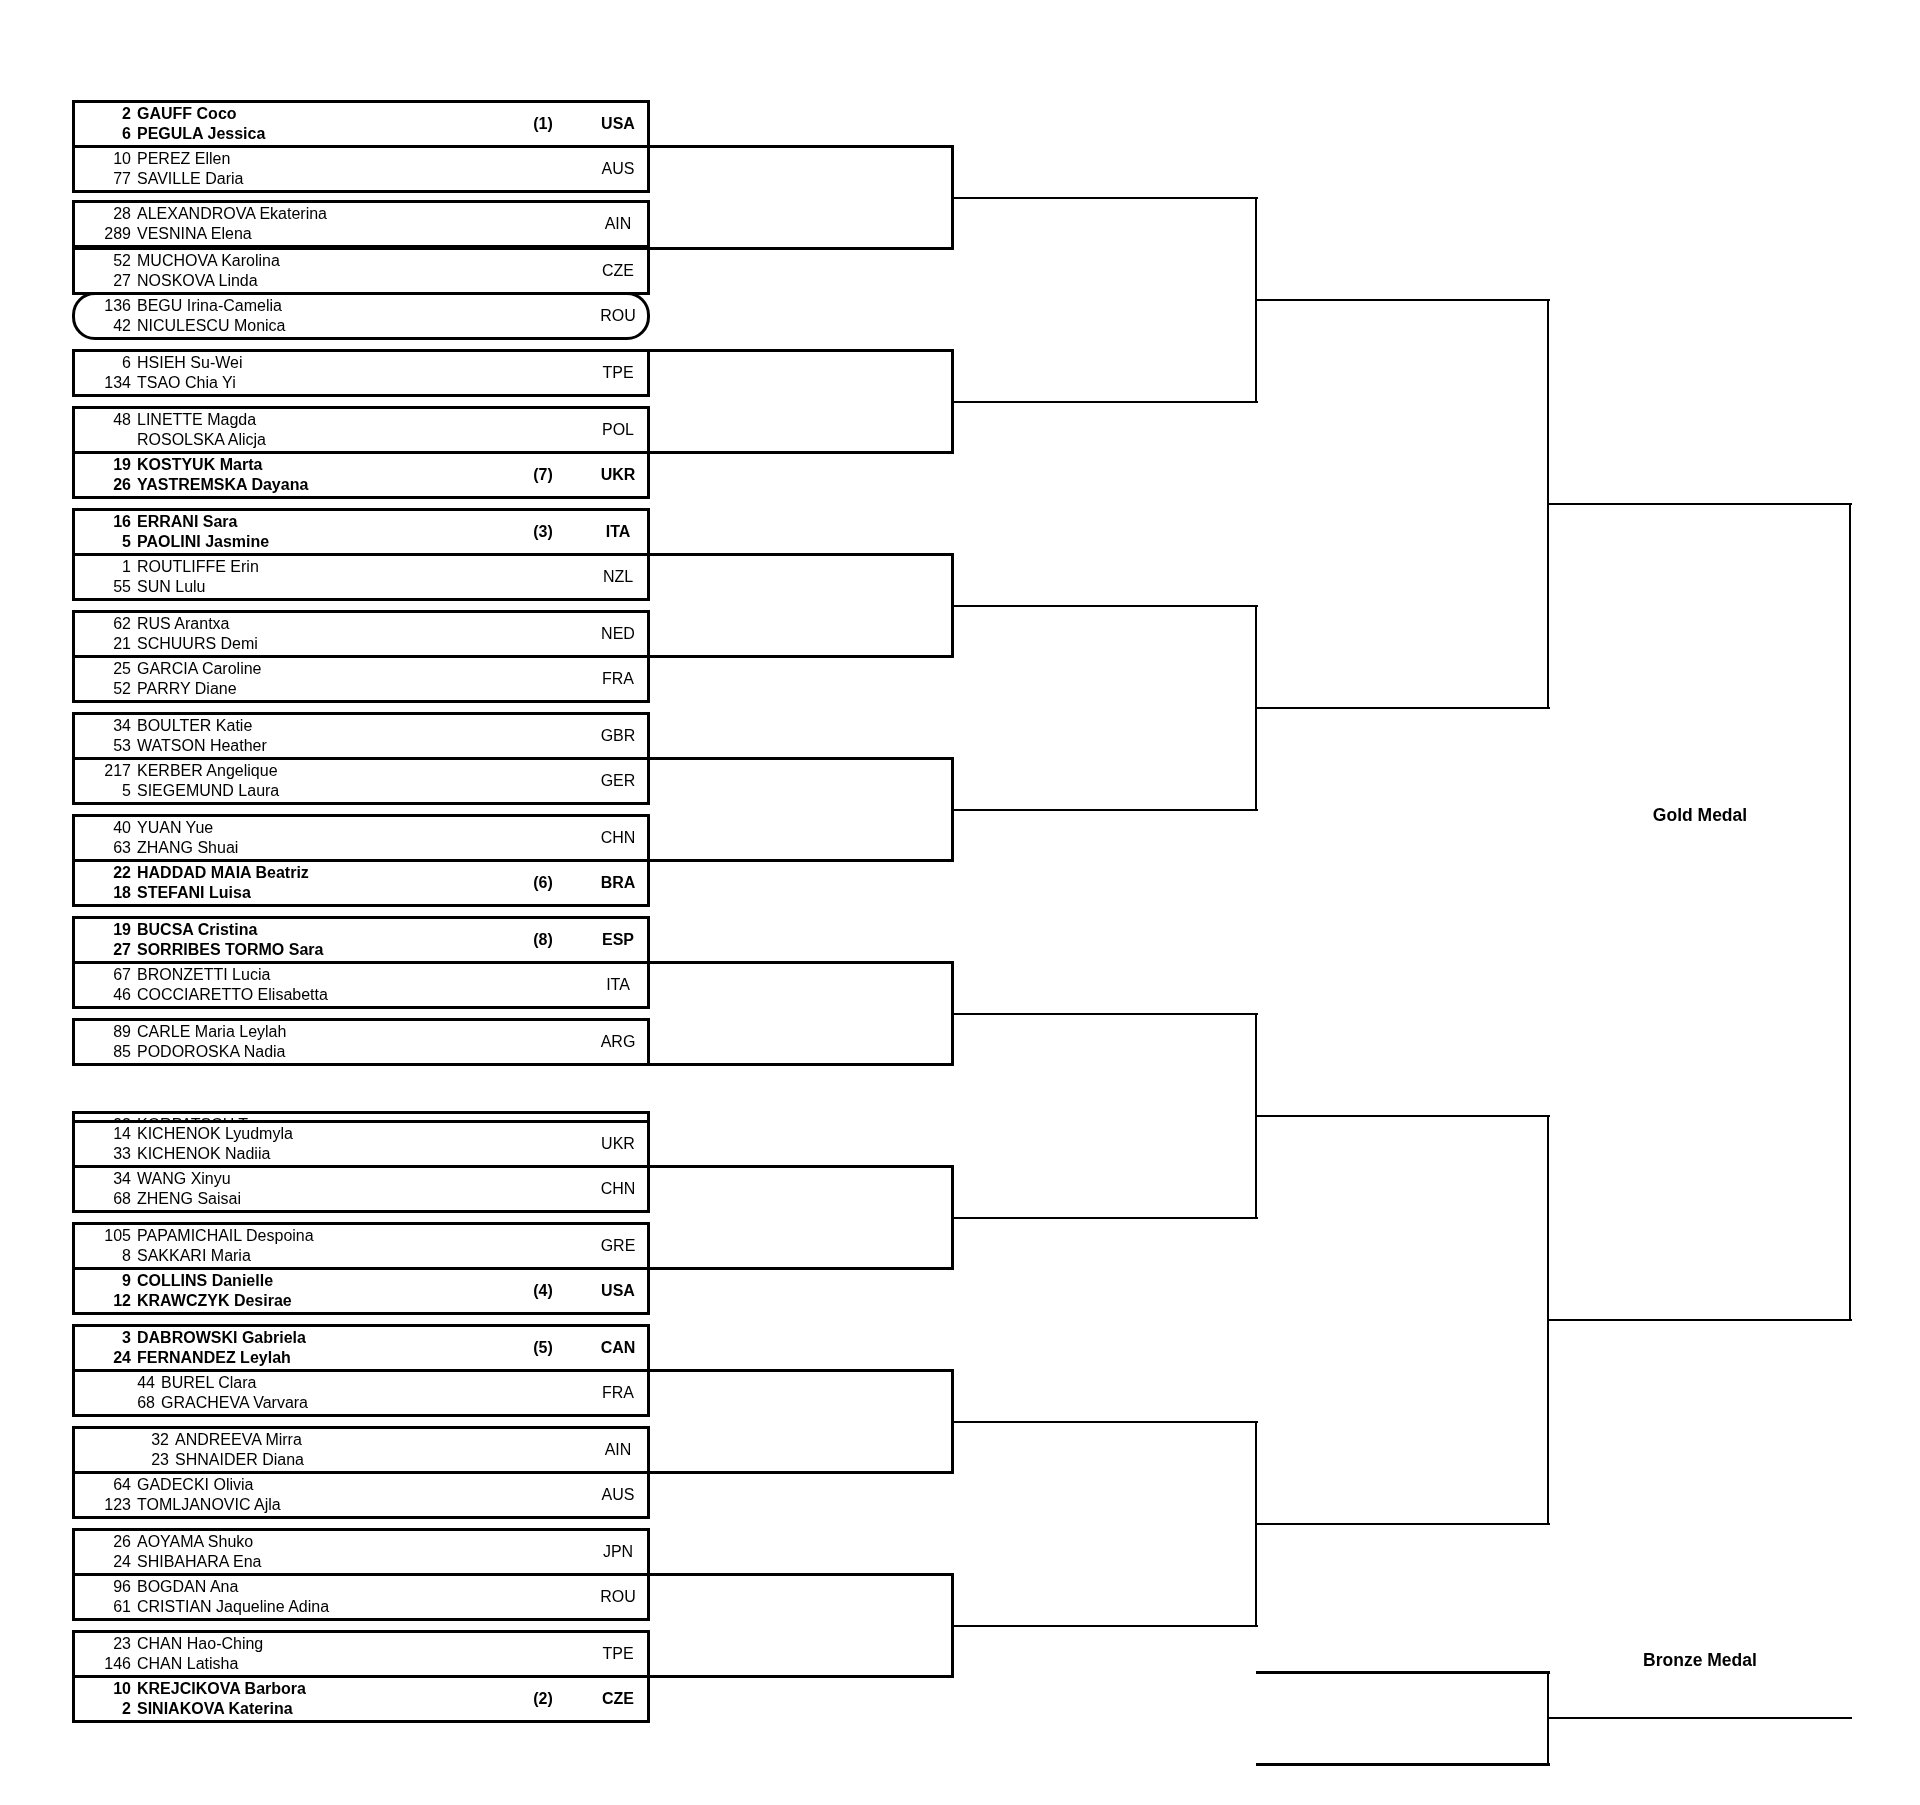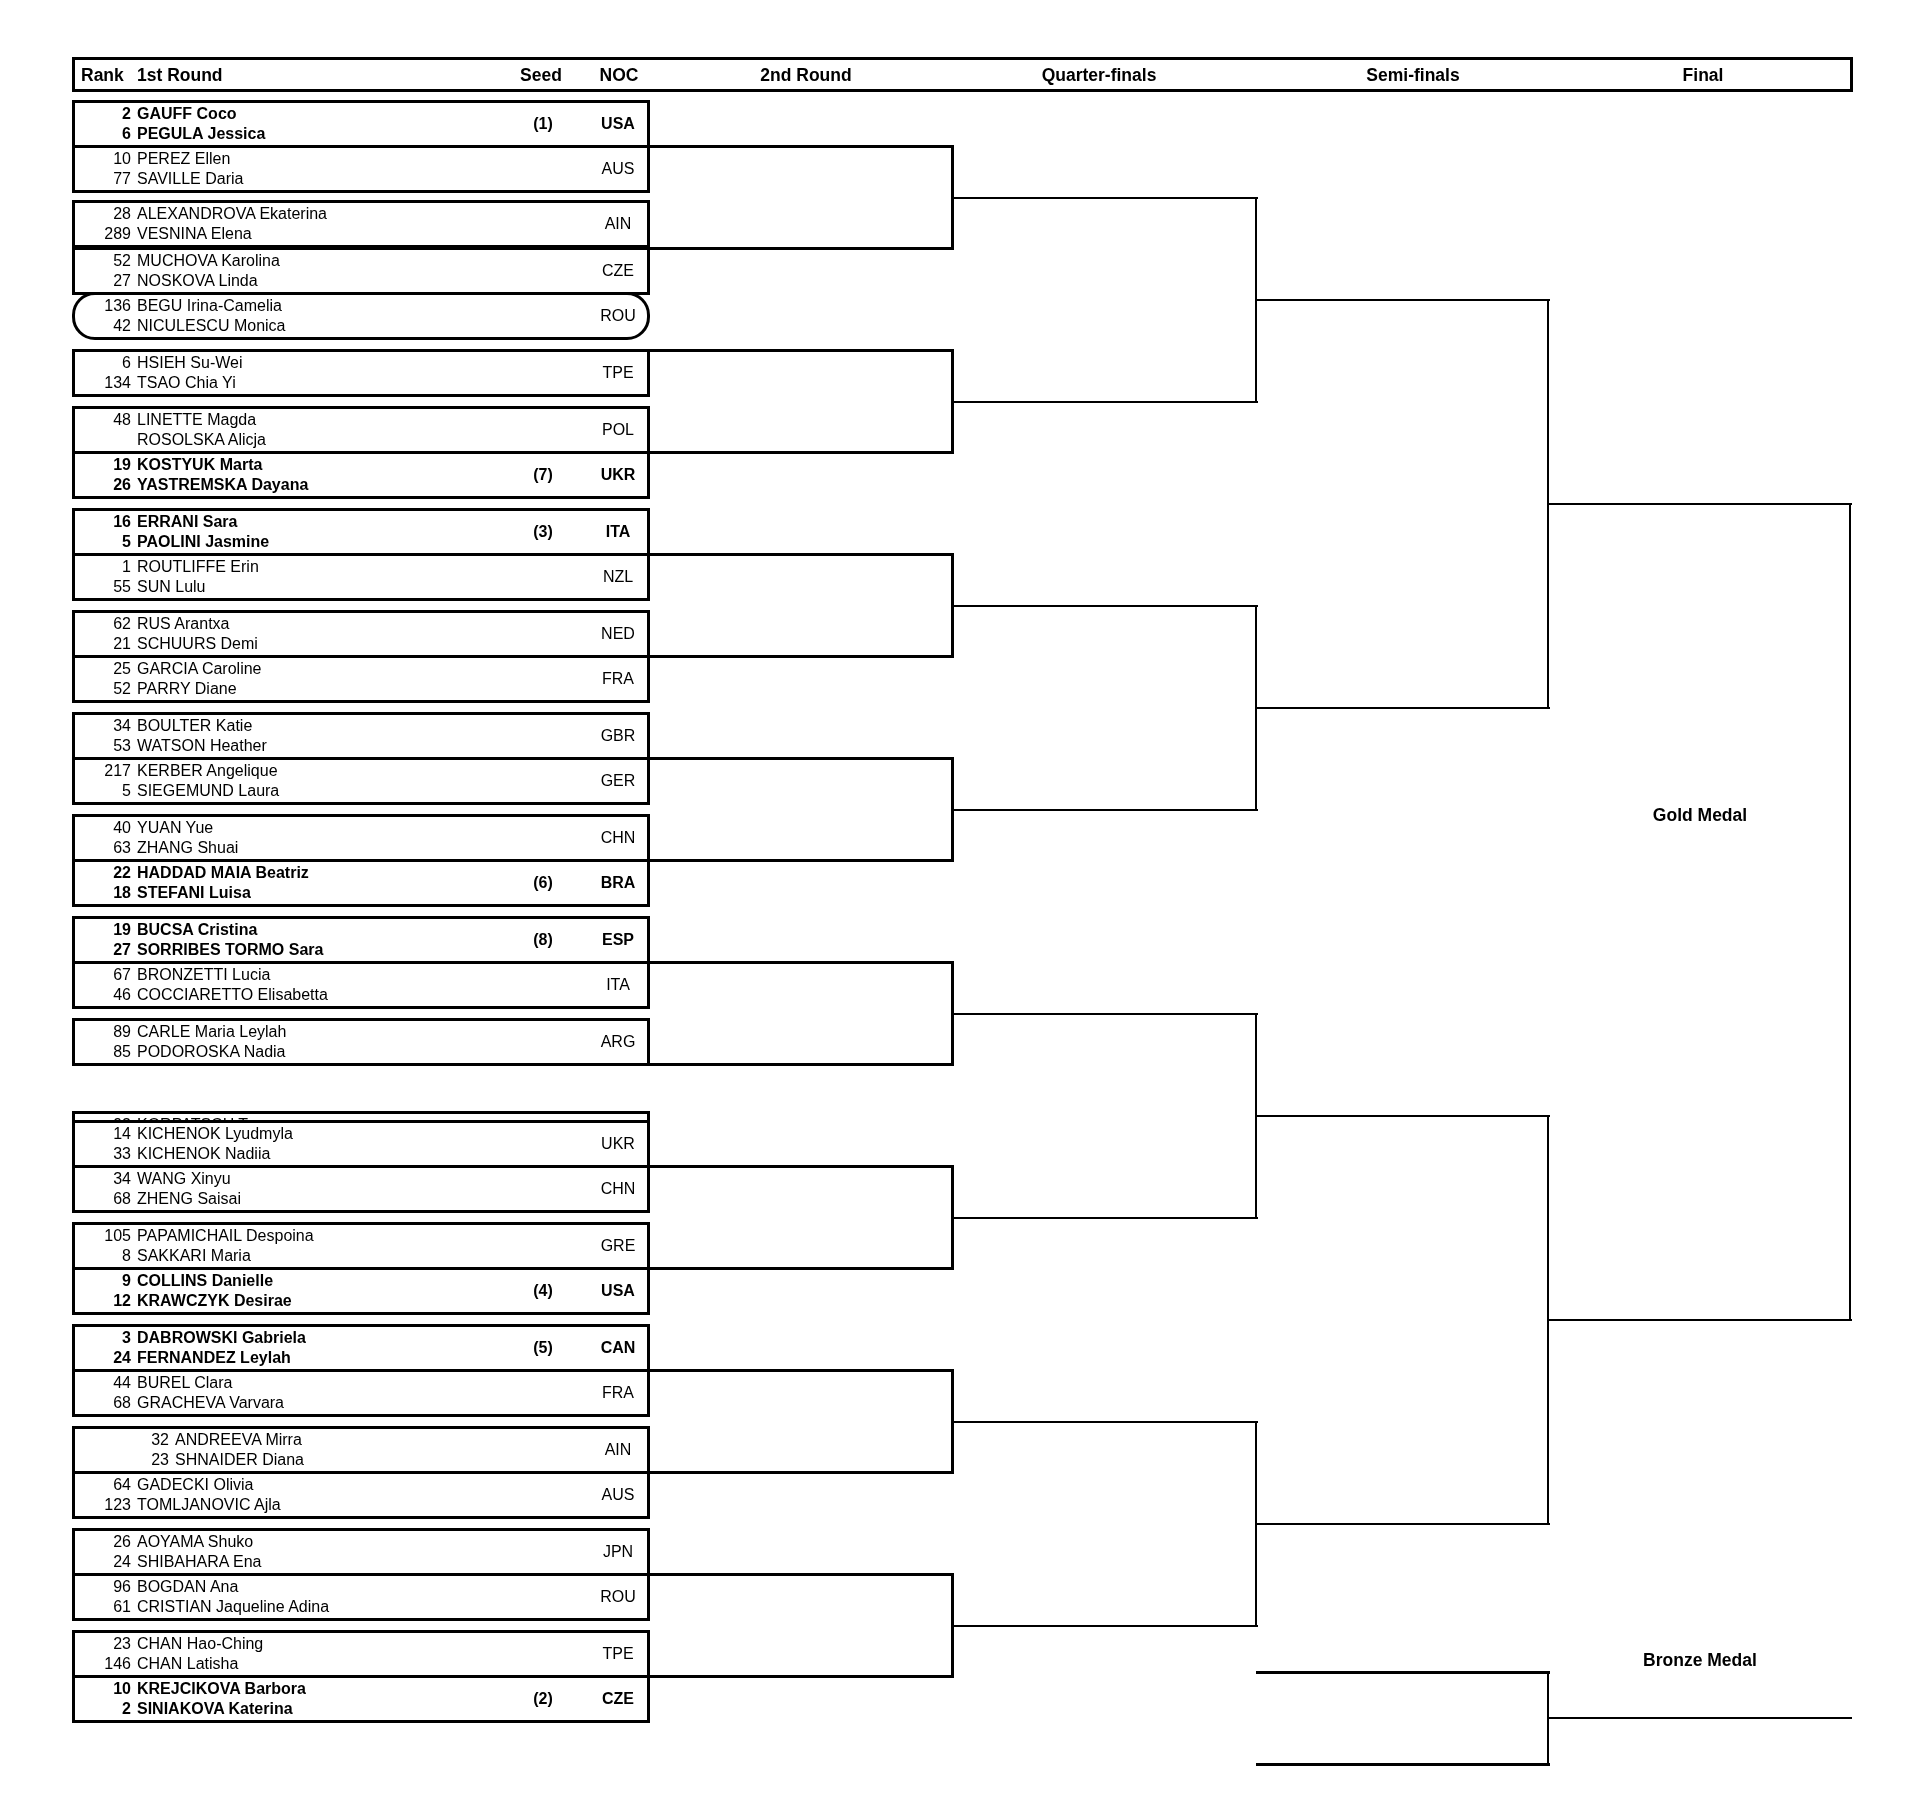--- a/index.html
+++ b/index.html
@@ -35,30 +35,20 @@
   .medal{position:absolute;transform:translate(-50%,-50%);font-weight:bold;
          font-size:17.5px;white-space:nowrap;}
   .gold{left:1700px;top:815px;}
   .bronze{left:1700px;top:1660px;}
 </style>
 </head>
 <body>
 
 <div class="page">
 
-  <div class="hdr">
-    <span class="h-rank">Rank</span>
-    <span class="h-1st">1st Round</span>
-    <span class="h-seed c">Seed</span>
-    <span class="h-noc c">NOC</span>
-    <span class="h-r2 c">2nd Round</span>
-    <span class="h-qf c">Quarter-finals</span>
-    <span class="h-sf c">Semi-finals</span>
-    <span class="h-final c">Final</span>
-  </div>
 
   <div id="bracket">
       <div class="team bold" style="top: 100px;">
     <div class="line">
       <span class="rk">2</span>
       <span class="nm">GAUFF Coco</span>
     </div>
     <div class="line">
       <span class="rk">6</span>
       <span class="nm">PEGULA Jessica</span>
@@ -347,21 +337,21 @@
       <span class="rk">3</span>
       <span class="nm">DABROWSKI Gabriela</span>
     </div>
     <div class="line">
       <span class="rk">24</span>
       <span class="nm">FERNANDEZ Leylah</span>
     </div>
     <span class="seed">(5)</span>
     <span class="noc">CAN</span>
   </div>
-      <div class="team" style="top: 1369px;">
+      <div class="team" style="top: 1369px; padding-left: 24px;">
     <div class="line">
       <span class="rk">44</span>
       <span class="nm">BUREL Clara</span>
     </div>
     <div class="line">
       <span class="rk">68</span>
       <span class="nm">GRACHEVA Varvara</span>
     </div>
     <span class="seed"></span>
     <span class="noc">FRA</span>

